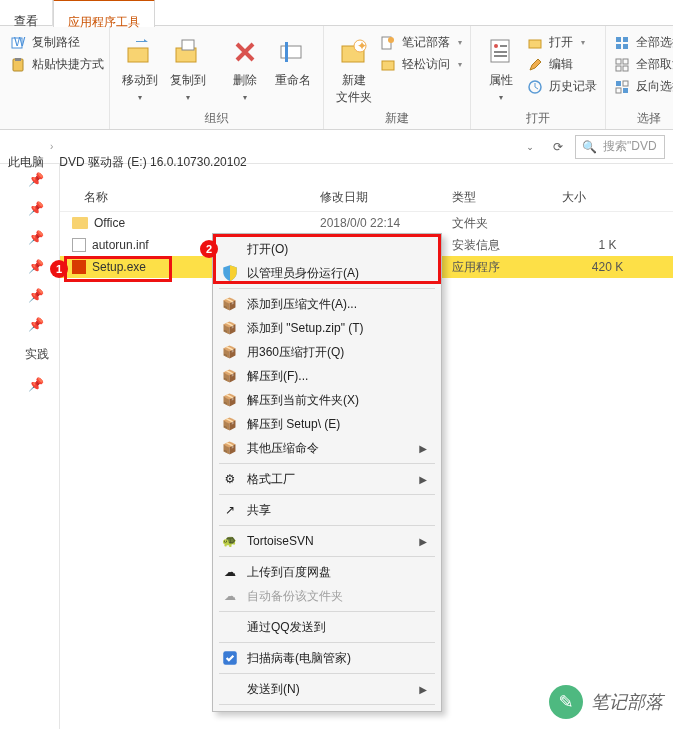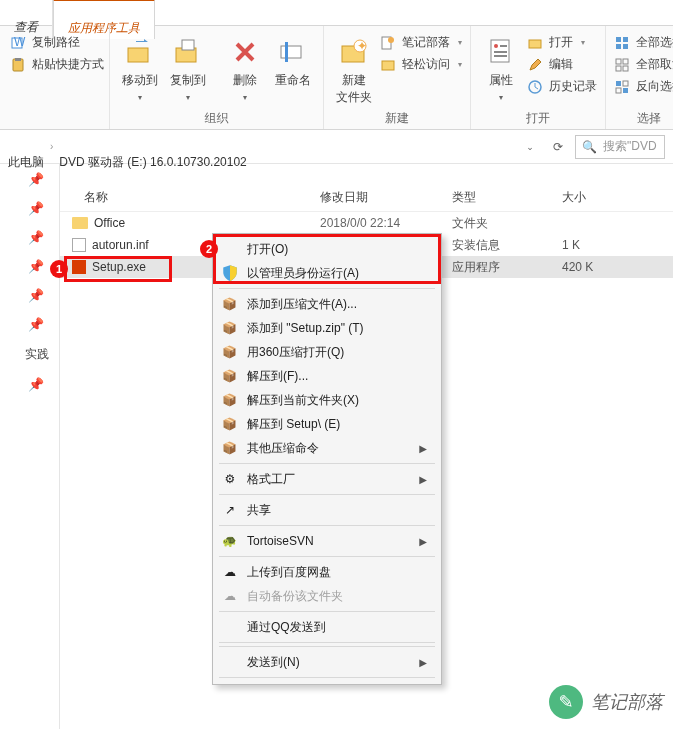--- a/index.html
+++ b/index.html
@@ -1,19 +1,19 @@
 <!DOCTYPE html>
 <html><head>
 <meta charset="utf-8">
 <style>
 * { margin:0; padding:0; box-sizing:border-box; font-family:"Microsoft YaHei","Segoe UI",sans-serif; font-size:12px; }
 body { width:673px; height:729px; background:#fff; overflow:hidden; color:#333; position:relative; }
 
 .tabstrip { display:flex; height:26px; border-bottom:1px solid #d6d6d6; }
-.tabstrip .tab { padding:19px 14px; border-right:1px solid #e0e0e0;font-style:italic; }
+.tabstrip .tab { padding:13px 14px; border-right:1px solid #e0e0e0; }
 .tabstrip .tab.active { background:#fff; border-top:2px solid #ca5100; border-left:1px solid #d6d6d6; border-right:1px solid #d6d6d6; color:#ca5100; margin-top:-1px; }
 
 .ribbon { height:104px; background:#fafafa; border-bottom:1px solid #d6d6d6; display:flex; }
 .group { border-right:1px solid #e5e5e5; padding:4px 8px 2px; display:flex; flex-direction:column; justify-content:space-between; }
 .group .body { display:flex; align-items:flex-start; gap:4px; flex:1; }
 .group .label { text-align:center; font-size:12px; color:#666; padding-top:3px; }
 .bigbtn { width:44px; display:flex; flex-direction:column; align-items:center; padding-top:6px; color:#444; }
 .bigbtn svg { width:32px; height:32px; }
 .bigbtn span { margin-top:4px; white-space:nowrap; font-size:12px; }
 .bigbtn .caret { font-size:8px; color:#666; }
@@ -36,25 +36,25 @@
 .quicklane .lbl { font-size:12px; color:#444; padding-right:10px; }
 
 .filepane { flex:1; position:relative;margin-top:20px; }
 .cols { display:flex; height:28px; align-items:center; border-bottom:1px solid #eee; color:#444; }
 .c-name { width:260px; padding-left:24px; }
 .c-date { width:132px; }
 .c-type { width:110px; }
 .c-size { flex:1; }
 
 .row { display:flex; height:22px; align-items:center; }
-.row.sel { background:#e5e5e5; }
+.row.sel { background:#fde047; }
 .row .rname { width:260px; padding-left:12px; display:flex; align-items:center; gap:6px; }
 .row .rdate { width:132px; color:#666; }
 .row .rtype { width:110px; color:#555; }
-.row .rsize { flex:1; text-align:left; padding-right:20px; color:#555; }
+.row .rsize { flex:1; text-align:center; padding-right:20px; color:#555; }
 .folder-ic { width:16px; height:12px; background:#f8d371; border-radius:1px; display:inline-block; }
 .inf-ic { width:14px; height:14px; background:#fff; border:1px solid #aaa; display:inline-block; }
 .exe-ic { width:14px; height:14px; background:#d83b01; display:inline-block; }
 
 .hl-red { position:absolute; border:3px solid #e11; pointer-events:none; }
 .badge { position:absolute; width:18px; height:18px; border-radius:50%; background:#e11; color:#fff; font-size:11px; display:flex; align-items:center; justify-content:center; font-weight:bold; }
 
 .ctxmenu { position:absolute; left:212px; top:233px; width:230px; background:#f5f5f5; border:1px solid #bcbcbc; box-shadow:4px 4px 6px rgba(0,0,0,.2); padding:3px 0; }
 .ctxmenu .mi { height:24px; display:flex; align-items:center; padding:0 14px 0 8px; gap:8px; color:#222; }
 .ctxmenu .mi .mic { width:18px; height:18px; display:flex; align-items:center; justify-content:center; }
@@ -398,20 +398,29 @@
   <div class="mi disabled">
       <span class="mic">☁</span>
       <span class="mtxt">自动备份该文件夹</span>
     </div>
   <div class="sep"></div>
   <div class="mi">
       <span class="mic"></span>
       <span class="mtxt">通过QQ发送到</span>
     </div>
   <div class="sep"></div>
+  <div class="mi">
+      <span class="mic">
+        <svg viewBox="0 0 16 16">
+          <rect x="2" y="2" width="12" height="12" rx="2" fill="#3a7bd5"></rect>
+          <path d="M5 8l2 2 4-4" stroke="#fff" stroke-width="2" fill="none"></path>
+        </svg>
+      </span>
+      <span class="mtxt">扫描病毒(电脑管家)</span>
+    </div>
   <div class="sep"></div>
   <div class="mi">
       <span class="mic"></span>
       <span class="mtxt">发送到(N)</span>
       <span class="arr">▶</span>
     </div>
   <div class="sep"></div>
 
 </div>
 

